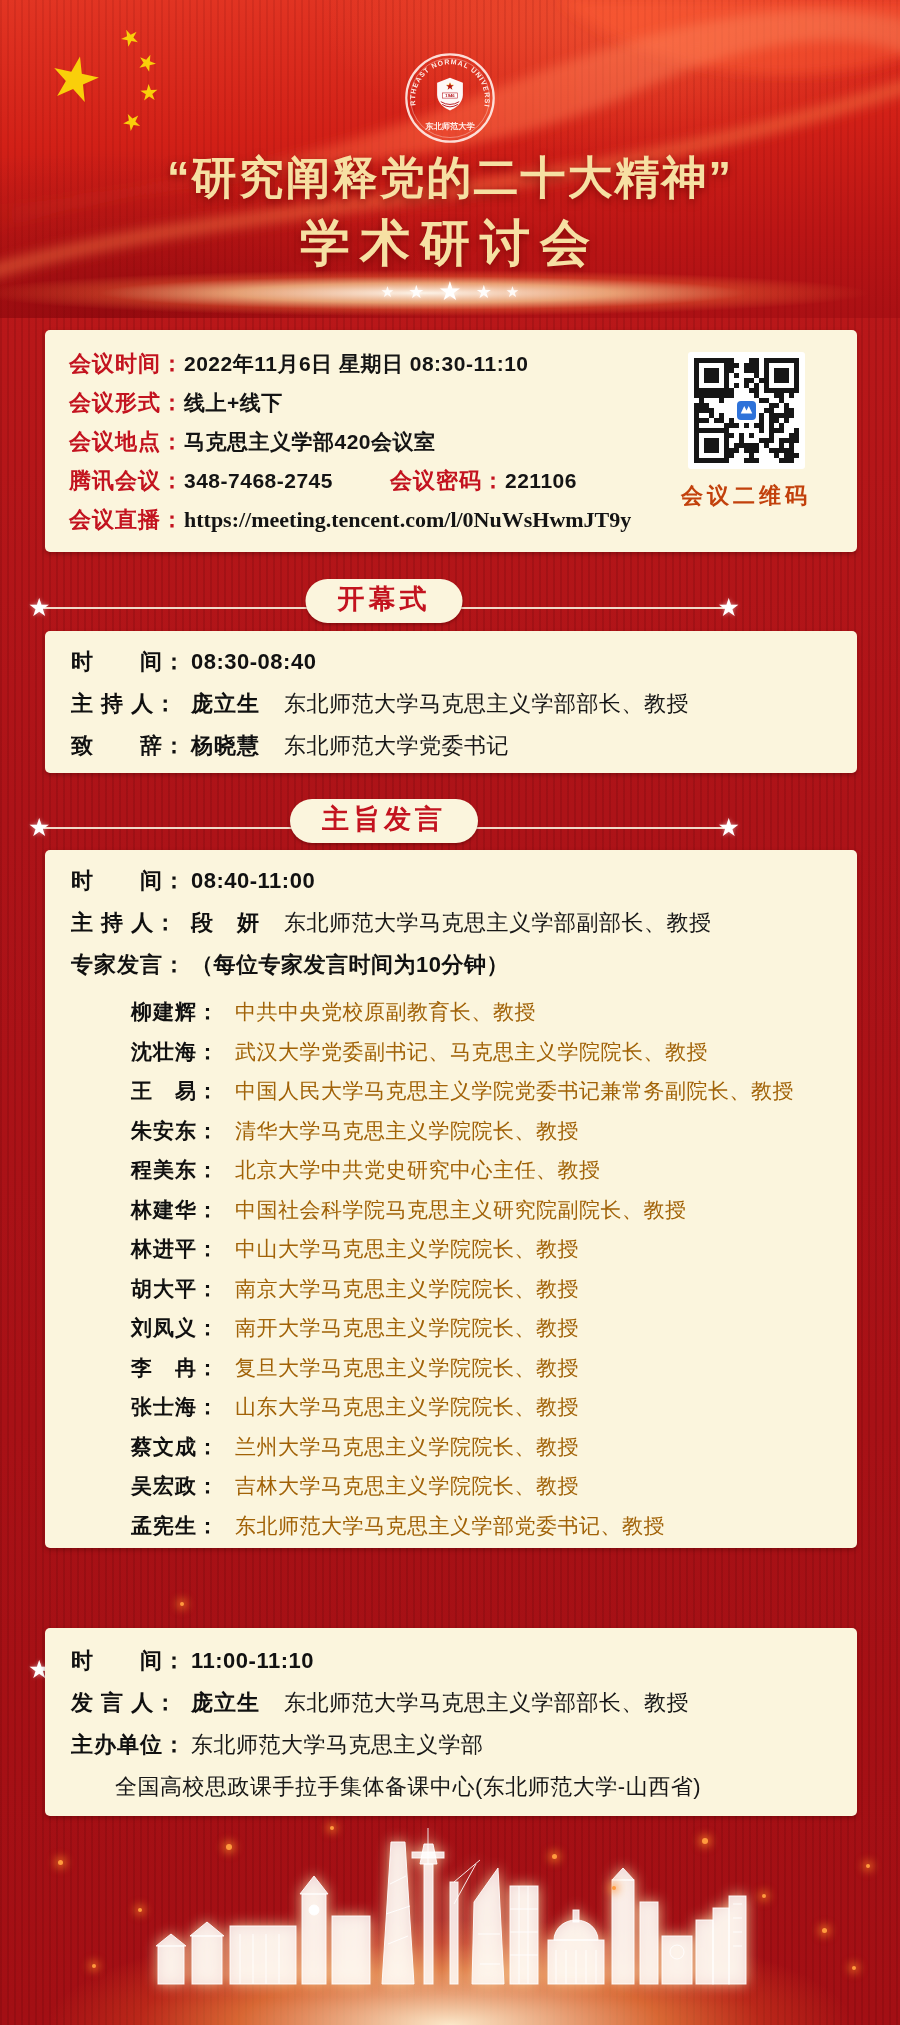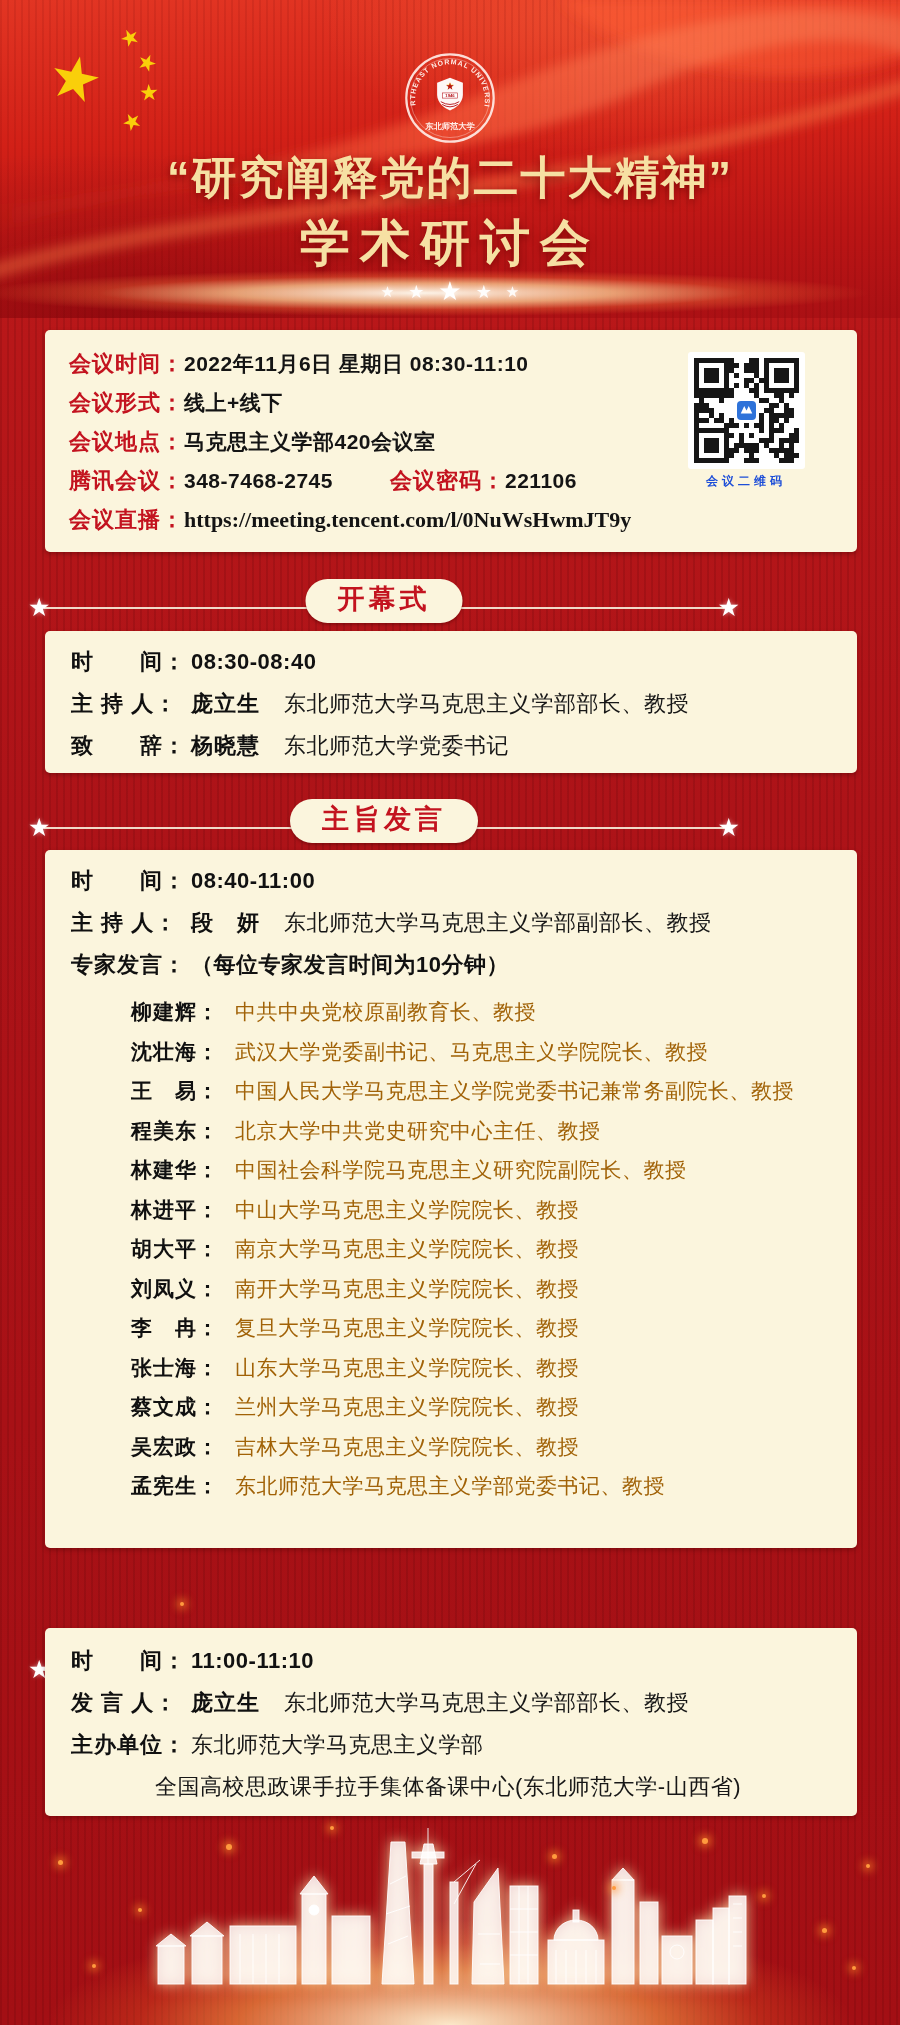--- a/index.html
+++ b/index.html
@@ -53,21 +53,21 @@
   }
   .info-card{top:330px;height:222px;padding:0;}
   .irow{display:flex;align-items:baseline;height:39px;line-height:39px;padding-left:24px;}
   .irow:first-child{margin-top:14px;}
   .ilabel{font-size:22px;font-weight:800;color:#c3131f;letter-spacing:1px;white-space:pre;}
   .ivalue{font-size:21px;font-weight:700;color:#141414;letter-spacing:.5px;white-space:pre;}
   .ivalue.url{font-family:"Liberation Serif","DejaVu Serif",serif;font-weight:600;font-size:22px;letter-spacing:0;}
   .iv-fixed{display:inline-block;width:206px;}
   .qr-wrap{position:absolute;right:46px;top:22px;width:130px;text-align:center;}
   .qr-box{display:inline-block;background:#ffffff;padding:6px;border-radius:3px;}
-  .qr-caption{font-size:12px;color:#1d4ed8;letter-spacing:4px;font-weight:600;}
+  .qr-caption{margin-top:8px;font-size:22px;color:#c2410c;letter-spacing:4px;font-weight:600;}
   
   .sec-head{position:absolute;left:0;width:768px;height:38px;}
   .sec-line{position:absolute;left:44px;right:44px;top:28px;height:2px;background:#f6ecd9;opacity:.92;}
   .line-star{position:absolute;top:14px;font-size:25px;color:#fff;text-shadow:0 0 4px rgba(255,255,255,.5);}
   .line-star::before{content:"★";}
   .ls-left{left:28px;}
   .ls-right{right:28px;}
   .pill{
     position:absolute;left:50%;transform:translateX(-50%);top:0;
     background:#fbf5dd;color:#c3131f;font-size:27px;font-weight:900;
@@ -80,21 +80,21 @@
   .sname{font-size:22px;font-weight:800;color:#101010;margin-right:24px;letter-spacing:1px;}
   .svalue{font-size:22px;font-weight:700;color:#111;letter-spacing:.5px;}
   .sdesc{font-size:22px;font-weight:500;color:#171717;letter-spacing:.5px;}
   .card-open{top:631px;height:142px;padding-top:10px;box-sizing:border-box;}
   .card-key{top:850px;height:698px;padding-top:10px;box-sizing:border-box;}
   .card-sum{top:1628px;height:188px;padding-top:12px;box-sizing:border-box;}
   .speakers{margin-left:86px;margin-top:6px;}
   .speaker{display:flex;align-items:center;height:39.5px;line-height:39.5px;white-space:pre;}
   .sp-name{display:inline-block;min-width:104px;font-size:21px;font-weight:800;color:#101010;letter-spacing:1px;}
   .sp-desc{font-size:21px;font-weight:500;color:#a16207;letter-spacing:.5px;}
-  .host-line2{padding-left:110px;}
+  .host-line2{padding-left:70px;}
   
   .footer{position:absolute;left:0;top:1816px;width:900px;height:209px;}
   .footer-glow{
     position:absolute;left:0;bottom:0;width:900px;height:170px;
     background:radial-gradient(ellipse 56% 78% at 50% 100%,
       rgba(255,240,208,.96) 0%, rgba(255,166,74,.58) 42%, rgba(255,110,40,.25) 62%, rgba(170,15,18,0) 80%);
   }
   .skyline{position:absolute;left:150px;bottom:26px;filter:drop-shadow(0 0 7px rgba(255,225,170,.95));}
   .ember{position:absolute;border-radius:50%;background:#ff9a3e;box-shadow:0 0 9px 3px rgba(255,140,40,.75);}
 </style>
@@ -373,20 +373,21 @@
       <span class="sdesc">东北师范大学马克思主义学部副部长、教授</span>
     </div>
     <div class="srow">
       <span class="slabel">专家发言：</span>
       <span class="svalue">（每位专家发言时间为10分钟）</span>
     </div>
     <div class="speakers">
       <div class="speaker"><span class="sp-name">柳建辉：</span><span class="sp-desc">中共中央党校原副教育长、教授</span></div>
       <div class="speaker"><span class="sp-name">沈壮海：</span><span class="sp-desc">武汉大学党委副书记、马克思主义学院院长、教授</span></div>
       <div class="speaker"><span class="sp-name">王　易：</span><span class="sp-desc">中国人民大学马克思主义学院党委书记兼常务副院长、教授</span></div>
+      <div class="speaker"><span class="sp-name">朱安东：</span><span class="sp-desc">清华大学马克思主义学院院长、教授</span></div>
       <div class="speaker"><span class="sp-name">程美东：</span><span class="sp-desc">北京大学中共党史研究中心主任、教授</span></div>
       <div class="speaker"><span class="sp-name">林建华：</span><span class="sp-desc">中国社会科学院马克思主义研究院副院长、教授</span></div>
       <div class="speaker"><span class="sp-name">林进平：</span><span class="sp-desc">中山大学马克思主义学院院长、教授</span></div>
       <div class="speaker"><span class="sp-name">胡大平：</span><span class="sp-desc">南京大学马克思主义学院院长、教授</span></div>
       <div class="speaker"><span class="sp-name">刘凤义：</span><span class="sp-desc">南开大学马克思主义学院院长、教授</span></div>
       <div class="speaker"><span class="sp-name">李　冉：</span><span class="sp-desc">复旦大学马克思主义学院院长、教授</span></div>
       <div class="speaker"><span class="sp-name">张士海：</span><span class="sp-desc">山东大学马克思主义学院院长、教授</span></div>
       <div class="speaker"><span class="sp-name">蔡文成：</span><span class="sp-desc">兰州大学马克思主义学院院长、教授</span></div>
       <div class="speaker"><span class="sp-name">吴宏政：</span><span class="sp-desc">吉林大学马克思主义学院院长、教授</span></div>
       <div class="speaker"><span class="sp-name">孟宪生：</span><span class="sp-desc">东北师范大学马克思主义学部党委书记、教授</span></div>

